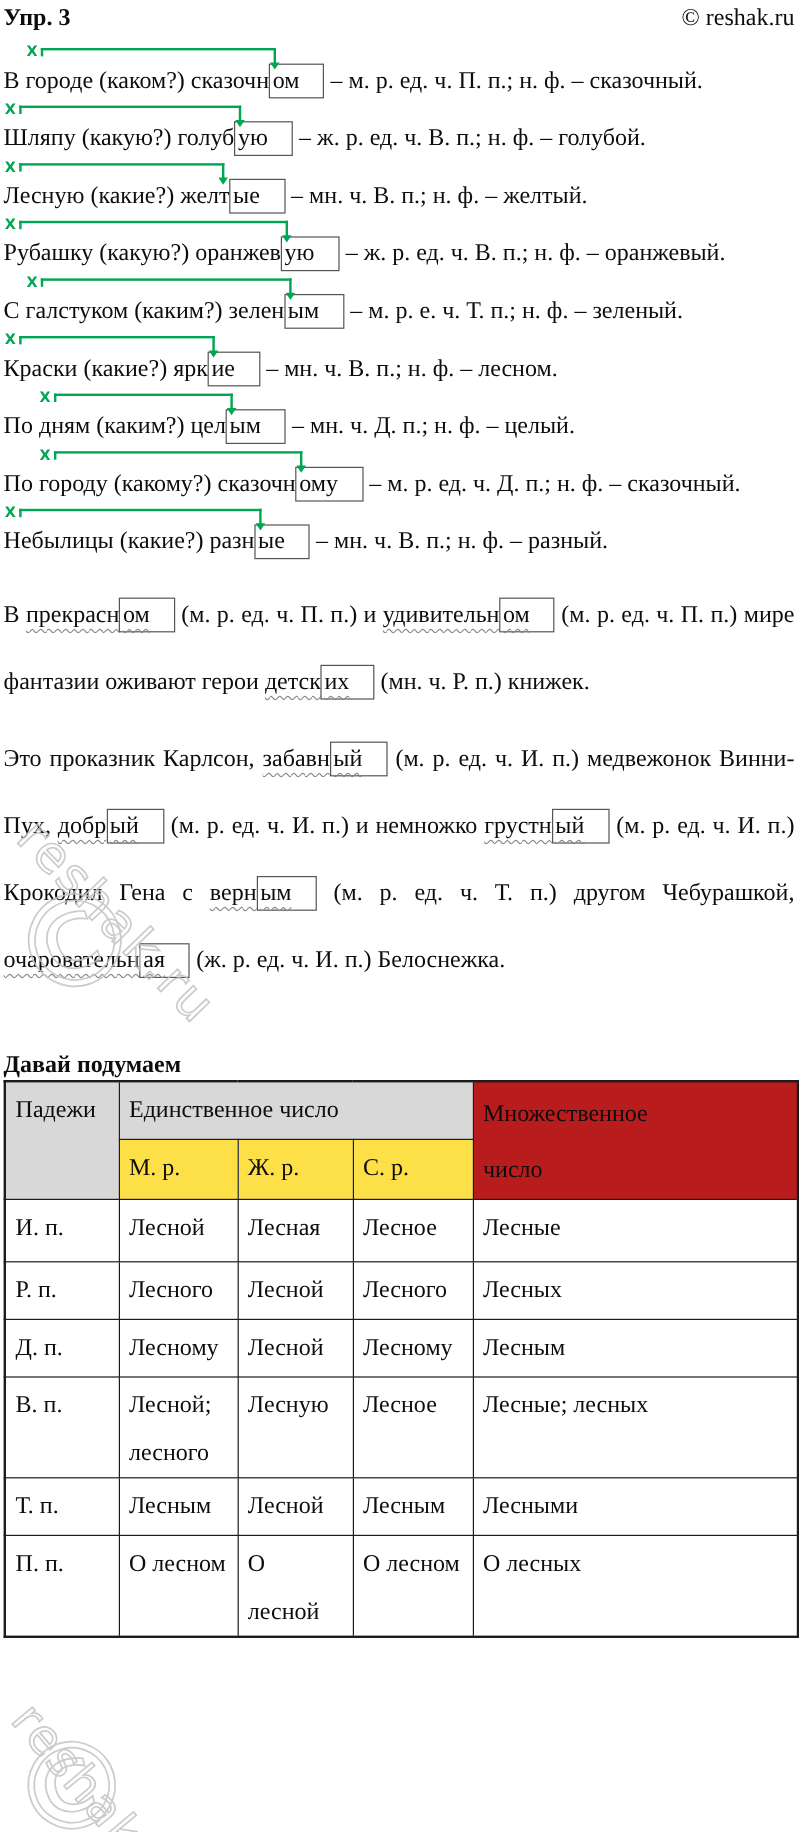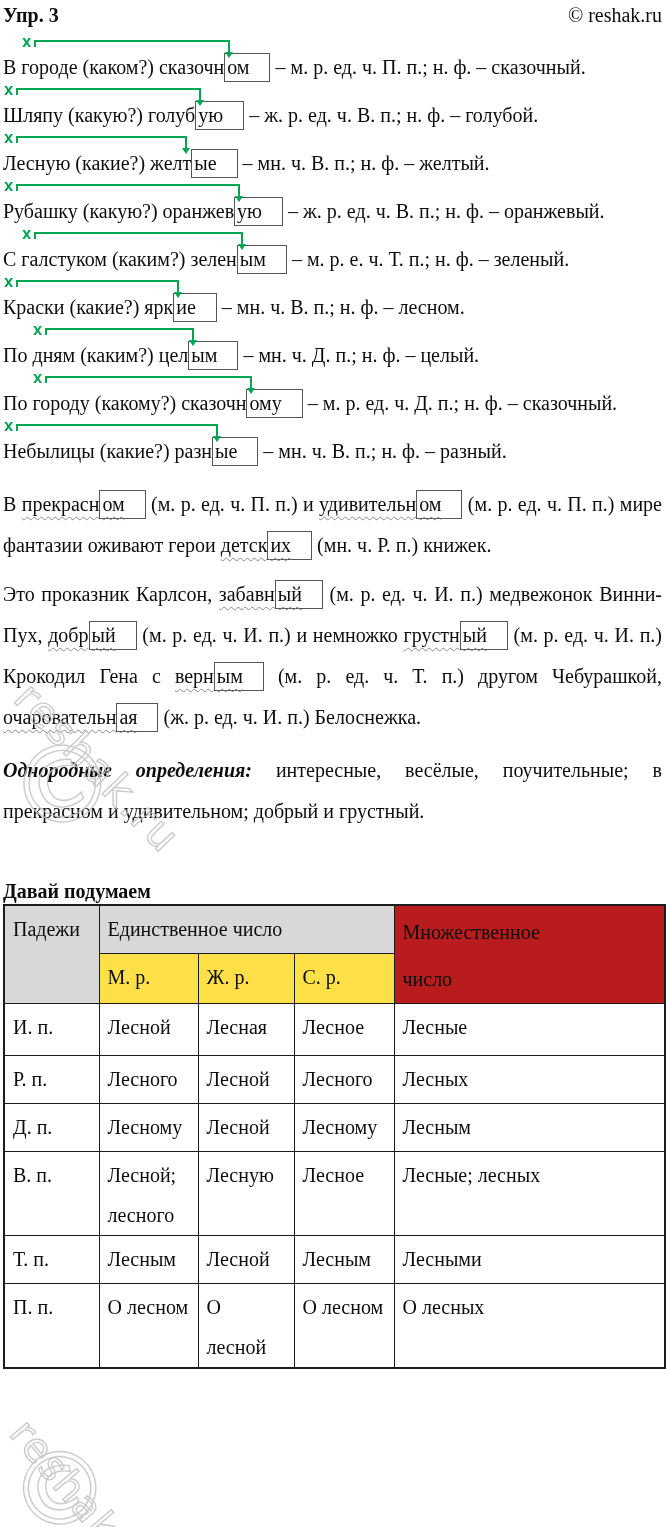--- a/index.html
+++ b/index.html
@@ -43,21 +43,21 @@
     border-top:6px solid #00a651;
   }
   .morph-box {
     border:1.5px solid #555;
     padding:2px 20px 3px 2px;
   }
 
   
   h2.ex4 { margin-top:78px; }
   p.para {
-    line-height:41px; text-align:justify; margin-top:8px;
+    line-height:56px; text-align:justify; margin-top:8px;
   }
   p.para.first { margin-top:16px; }
   p.para.odn { margin-top:12px; }
   .wavy {
     text-decoration:underline; text-decoration-style:wavy;
     text-decoration-color:#8a8a8a; text-decoration-thickness:1px;
     text-underline-offset:5px;
   }
   .lead-bi { font-weight:bold; font-style:italic; }
 
@@ -115,21 +115,20 @@
       <div class="ex-line"><span>С </span><span class="noun">галстуком</span><span> (каким?) зелен</span><span class="morph-box">ым</span><span> – м. р. е. ч. Т. п.; н. ф. – зеленый.</span><span class="x-mark" style="left: 19px;">X</span><span class="dep-arrow" style="left: 31px; width: 209px;"></span></div>
       <div class="ex-line"><span></span><span class="noun">Краски</span><span> (какие?) ярк</span><span class="morph-box">ие</span><span> – мн. ч. В. п.; н. ф. – лесном.</span><span class="x-mark" style="left: 1px;">X</span><span class="dep-arrow" style="left: 13px; width: 163px;"></span></div>
       <div class="ex-line"><span>По </span><span class="noun">дням</span><span> (каким?) цел</span><span class="morph-box">ым</span><span> – мн. ч. Д. п.; н. ф. – целый.</span><span class="x-mark" style="left: 30px;">X</span><span class="dep-arrow" style="left: 42px; width: 149px;"></span></div>
       <div class="ex-line"><span>По </span><span class="noun">городу</span><span> (какому?) сказочн</span><span class="morph-box">ому</span><span> – м. р. ед. ч. Д. п.; н. ф. – сказочный.</span><span class="x-mark" style="left: 30px;">X</span><span class="dep-arrow" style="left: 42px; width: 207px;"></span></div>
       <div class="ex-line"><span></span><span class="noun">Небылицы</span><span> (какие?) разн</span><span class="morph-box">ые</span><span> – мн. ч. В. п.; н. ф. – разный.</span><span class="x-mark" style="left: 1px;">X</span><span class="dep-arrow" style="left: 13px; width: 202px;"></span></div>
     </section>
 
 
   <p class="para first"><span>В </span><span class="wavy">прекрасн</span><span class="morph-box wavy">ом</span><span> (м. р. ед. ч. П. п.) и </span><span class="wavy">удивительн</span><span class="morph-box wavy">ом</span><span> (м. р. ед. ч. П. п.) мире фантазии оживают герои </span><span class="wavy">детск</span><span class="morph-box wavy">их</span><span> (мн. ч. Р. п.) книжек.</span></p>
   <p class="para"><span>Это проказник Карлсон, </span><span class="wavy">забавн</span><span class="morph-box wavy">ый</span><span> (м. р. ед. ч. И. п.) медвежонок Винни-Пух, </span><span class="wavy">добр</span><span class="morph-box wavy">ый</span><span> (м. р. ед. ч. И. п.) и немножко </span><span class="wavy">грустн</span><span class="morph-box wavy">ый</span><span> (м. р. ед. ч. И. п.) Крокодил Гена с </span><span class="wavy">верн</span><span class="morph-box wavy">ым</span><span> (м. р. ед. ч. Т. п.) другом Чебурашкой, </span><span class="wavy">очаровательн</span><span class="morph-box wavy">ая</span><span> (ж. р. ед. ч. И. п.) Белоснежка.</span></p>
-  <p class="para odn"><span class="lead-bi">Однородные определения:</span><span> интересные, весёлые, поучительные; в прекрасном и удивительном; добрый и грустный.</span></p>
 
   <h3 class="think">Давай подумаем</h3>
 
   <table class="decl">
     <colgroup>
       <col style="width:95px">
         <col style="width:99px">
         <col style="width:96px">
         <col style="width:100px">
         <col style="width:271px">

